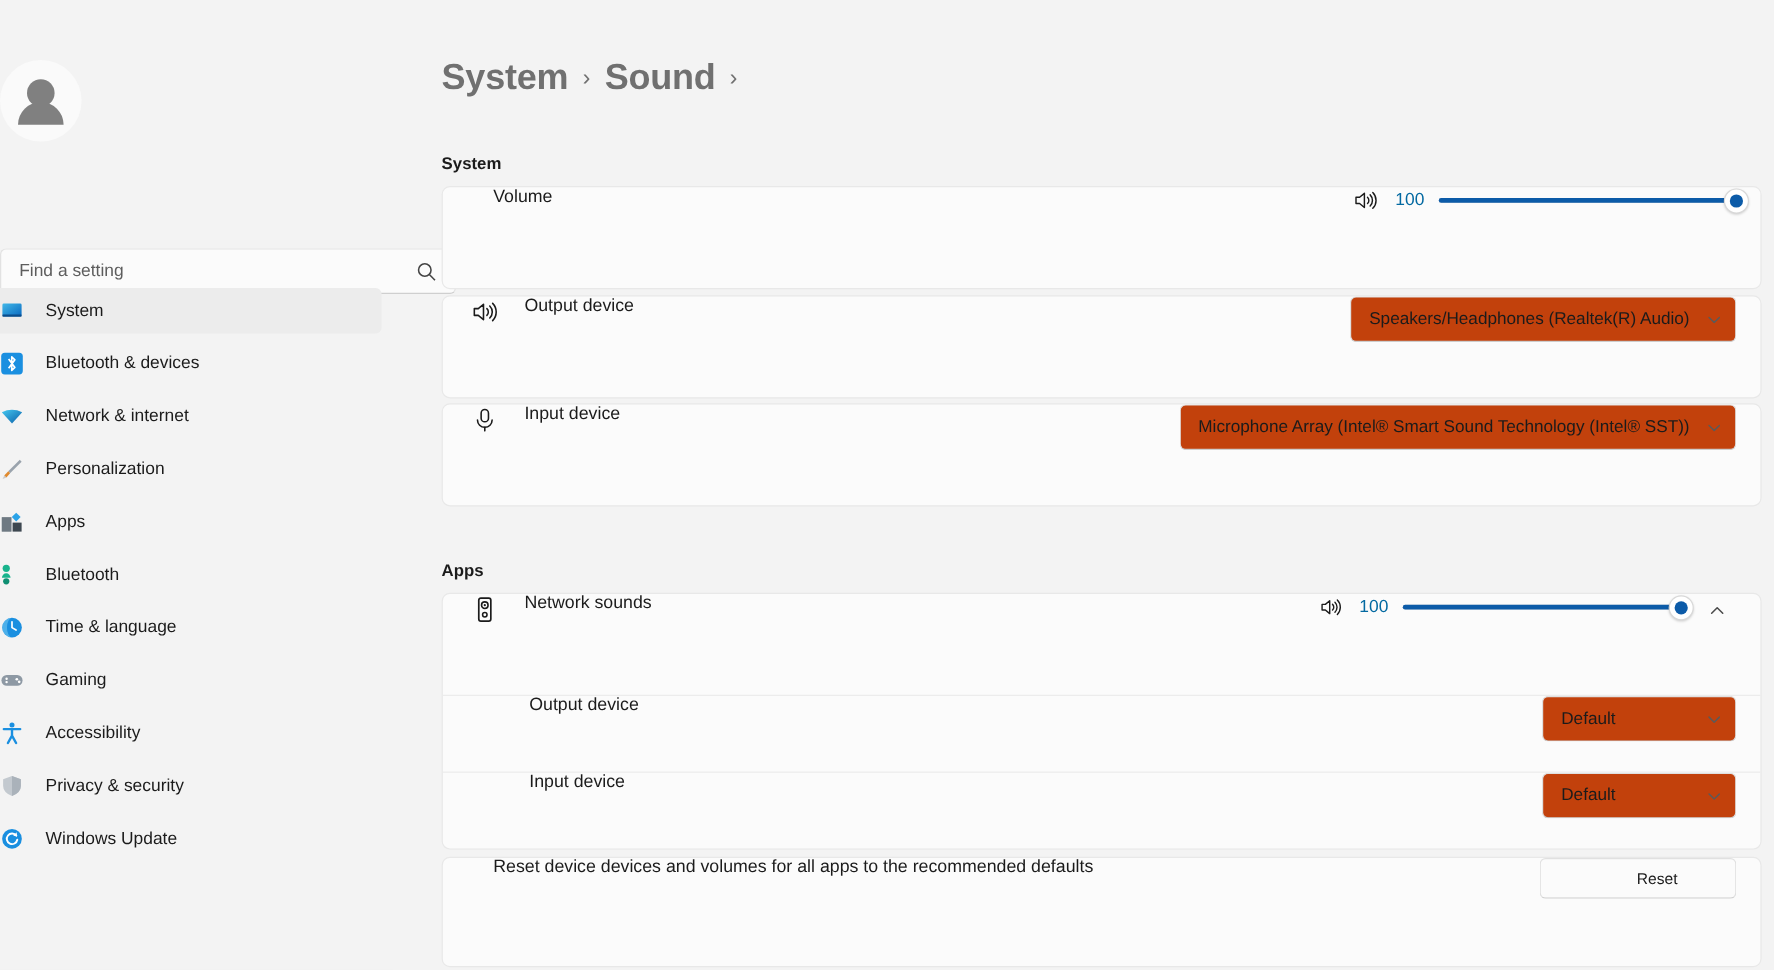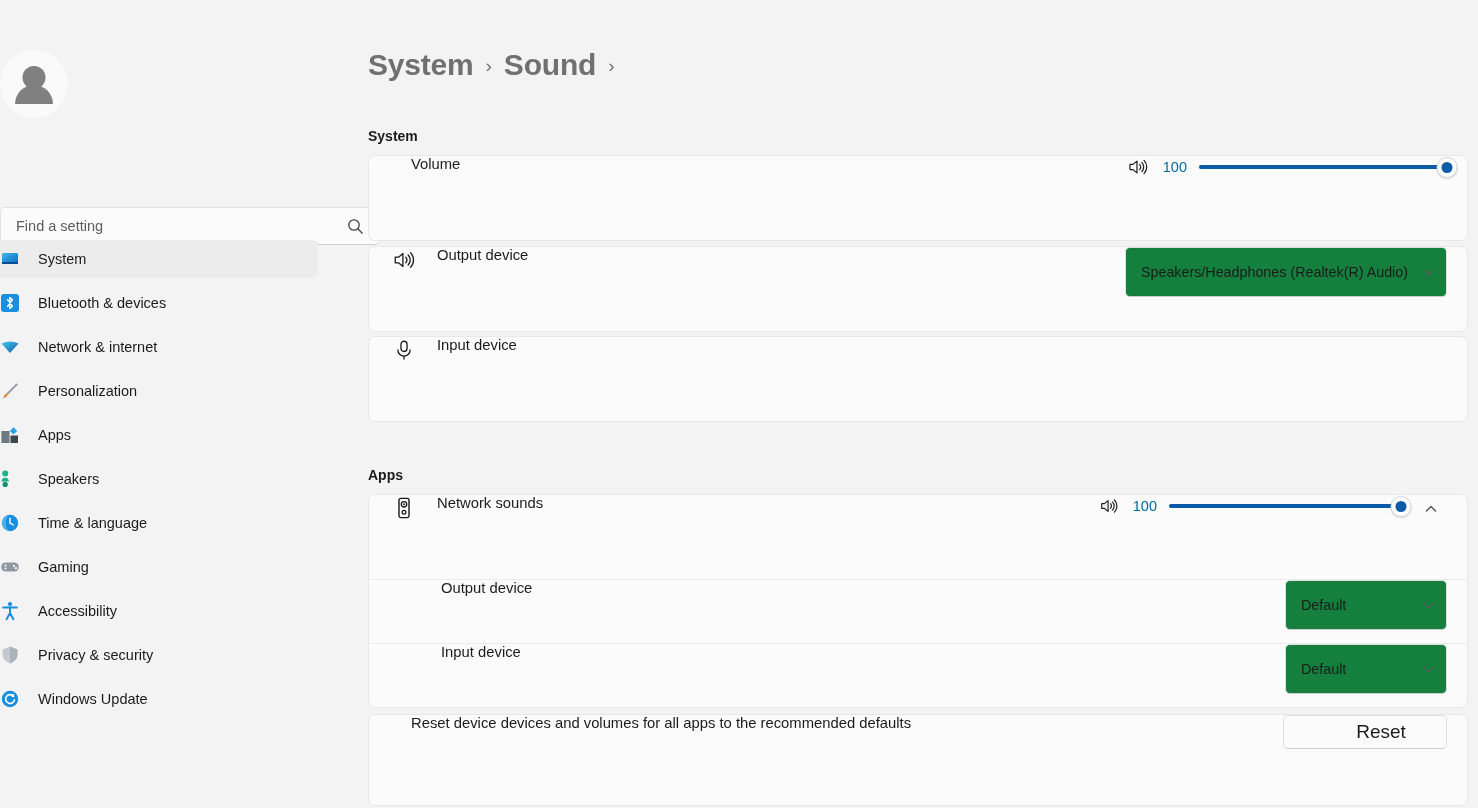--- a/index.html
+++ b/index.html
@@ -255,22 +255,22 @@
   }
   .slider .thumb::after {
     content: "";
     width: 11px; height: 11px;
     border-radius: 50%;
     background: #0c5ba8;
   }
 
   
   .dropdown {
-    height: 50px;
-    background: #15803d;
+    height: 38px;
+    background: #c2410c;
     border: 1px solid #e0e0e0;
     border-bottom-color: #cdcdcd;
     border-radius: 5px;
     display: inline-flex;
     align-items: center;
     justify-content: space-between;
     padding: 0 11px 0 15px;
     gap: 14px;
     font-size: 14.3px;
     color: #1b1b1b;
@@ -288,21 +288,21 @@
   }
 
   .reset-btn {
     height: 34px;
     min-width: 164px;
     background: #fbfbfb;
     border: 1px solid #e0e0e0;
     border-bottom-color: #cdcdcd;
     border-radius: 5px;
     display: flex; align-items: center; justify-content: center;
-    font-size: 19px;
+    font-size: 13px;
     color: #1b1b1b;
     font-family: "Liberation Sans", sans-serif;
     padding-left: 32px;
   }
 </style>
 </head>
 <body>
 
 <div class="window">
 
@@ -394,21 +394,21 @@
 
       <div class="nav-item">
         <span class="nav-icon">
           <svg width="20" height="20" viewBox="0 0 20 20">
             <circle cx="5.2" cy="4.6" r="3" fill="#18b38c"></circle>
             <path d="M1.6 12.4 a3.6 3.6 0 0 1 7.2 0 z" fill="#18b38c"></path>
             <circle cx="5.2" cy="15.4" r="2.6" fill="#0f8f72"></circle>
             <path d="M10.5 7.5 h7 M10.5 11.2 h7" stroke="#18b38c" stroke-width="0" fill="none"></path>
           </svg>
         </span>
-        <span class="nav-label">Speakers</span>
+        <span class="nav-label">Bluetooth</span>
       </div>
 
       <div class="nav-item">
         <span class="nav-icon">
           <svg width="20" height="20" viewBox="0 0 20 20">
             <circle cx="10" cy="10" r="8.2" fill="#1a8fe0"></circle>
             <path d="M10 1.8 a8.2 8.2 0 0 0 0 16.4 a4.2 8.2 0 0 1 0 -16.4" fill="#6fc6f0" opacity=".6"></path>
             <path d="M10 5.2 V10 L13.4 12" fill="none" stroke="#ffffff" stroke-width="1.4" stroke-linecap="round"></path>
           </svg>
         </span>
@@ -525,20 +525,28 @@
       <div class="row">
         <span class="row-icon">
           <svg width="24" height="24" viewBox="0 0 22 22">
             <rect x="8.2" y="3" width="5.6" height="9.4" rx="2.8" fill="none" stroke="currentColor" stroke-width="1.2"></rect>
             <path d="M5.4 11 a5.6 5.6 0 0 0 11.2 0" fill="none" stroke="currentColor" stroke-width="1.2" stroke-linecap="round"></path>
             <line x1="11" y1="16.6" x2="11" y2="19.3" stroke="currentColor" stroke-width="1.2" stroke-linecap="round"></line>
           </svg>
         </span>
         <span class="row-label">Input device</span>
         <span class="row-spacer"></span>
+        <div class="dropdown">
+          <span>Microphone Array (Intel® Smart Sound Technology (Intel® SST))</span>
+          <span class="chev">
+            <svg width="13" height="13" viewBox="0 0 13 13">
+              <path d="M2.2 4.6 L6.5 8.8 L10.8 4.6" fill="none" stroke="currentColor" stroke-width="1.2" stroke-linecap="round" stroke-linejoin="round"></path>
+            </svg>
+          </span>
+        </div>
       </div>
     </div>
 
     <div class="section-label" style="top:435px;">Apps</div>
 
     <div class="card" style="top:462px;">
 
       <div class="row">
         <span class="row-icon">
           <svg width="24" height="24" viewBox="0 0 22 22">

